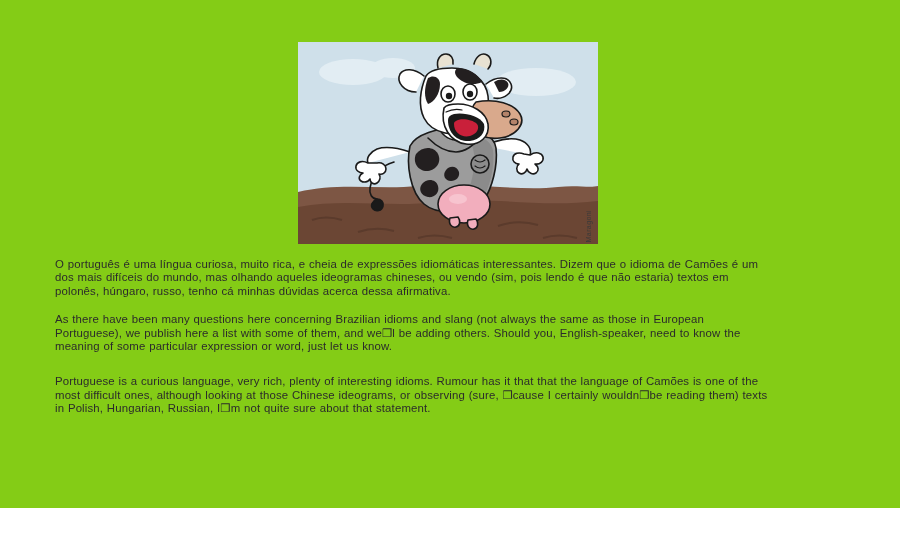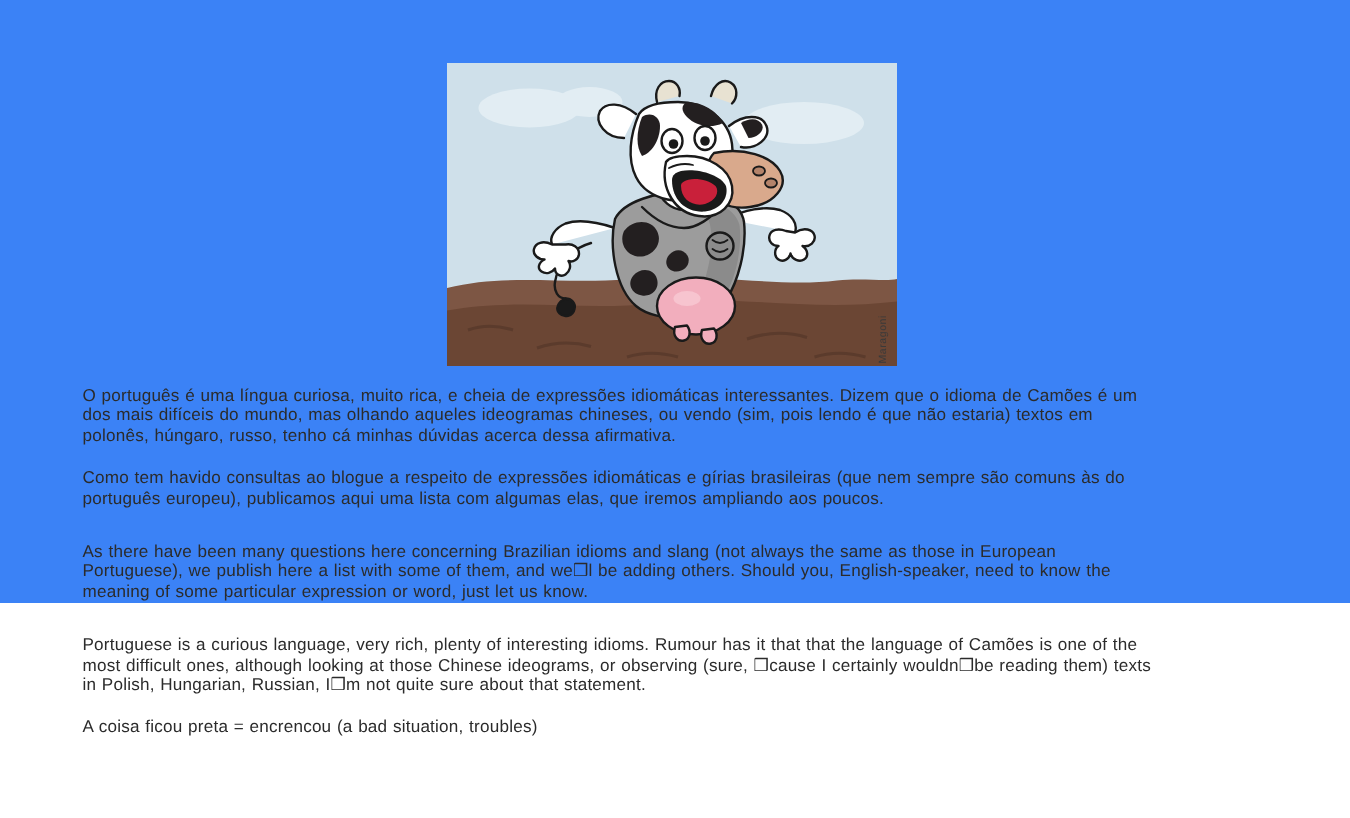--- a/index.html
+++ b/index.html
@@ -10,22 +10,22 @@
   body {
     width: 900px;
     height: 545px;
     overflow: hidden;
     font-family: "Liberation Sans", sans-serif;
     color: #231f20;
   }
   #page {
     position: relative;
     width: 900px;
-    height: 402px;
-    background: #3b82f6;
+    height: 508px;
+    background: #84cc16;
   }
 
   
   .illustration {
     position: absolute;
     left: 298px;
     top: 42px;
     width: 300px;
     height: 202px;
     overflow: hidden;
@@ -143,19 +143,17 @@
         <path d="M156 82 C 156 91 164 96 172 94 C 179 92 182 86 179 82 C 174 77 162 76 158 79 C 156 80 156 81 156 82 Z" fill="#c9203a" stroke="none"></path>
         <path d="M148 70 q 8 -4 16 -2" fill="none" stroke-width="1.2"></path>
       </g>
 
     </svg>
     <div class="signature">Maragoni</div>
   </div>
 
   <div class="body-text">
     <p class="para gap-big">O português é uma língua curiosa, muito rica, e cheia de expressões idiomáticas interessantes. Dizem que o idioma de Camões é um dos mais difíceis do mundo, mas olhando aqueles ideogramas chineses, ou vendo (sim, pois lendo é que não estaria) textos em polonês, húngaro, russo, tenho cá minhas dúvidas acerca dessa afirmativa.</p>
-    <p class="para gap-huge">Como tem havido consultas ao blogue a respeito de expressões idiomáticas e gírias brasileiras (que nem sempre são comuns às do português europeu), publicamos aqui uma lista com algumas elas, que iremos ampliando aos poucos.</p>
     <p class="para gap-huge">As there have been many questions here concerning Brazilian idioms and slang (not always the same as those in European Portuguese), we publish here a list with some of them, and we❒l be adding others. Should you, English-speaker, need to know the meaning of some particular expression or word, just let us know.</p>
     <p class="para gap-big">Portuguese is a curious language, very rich, plenty of interesting idioms. Rumour has it that that the language of Camões is one of the most difficult ones, although looking at those Chinese ideograms, or observing (sure, ❒cause I certainly wouldn❒be reading them) texts in Polish, Hungarian, Russian, I❒m not quite sure about that statement.</p>
-    <p class="para last">A coisa ficou preta = encrencou (a bad situation, troubles)</p>
   </div>
 
 </div>
 
 </body></html>

